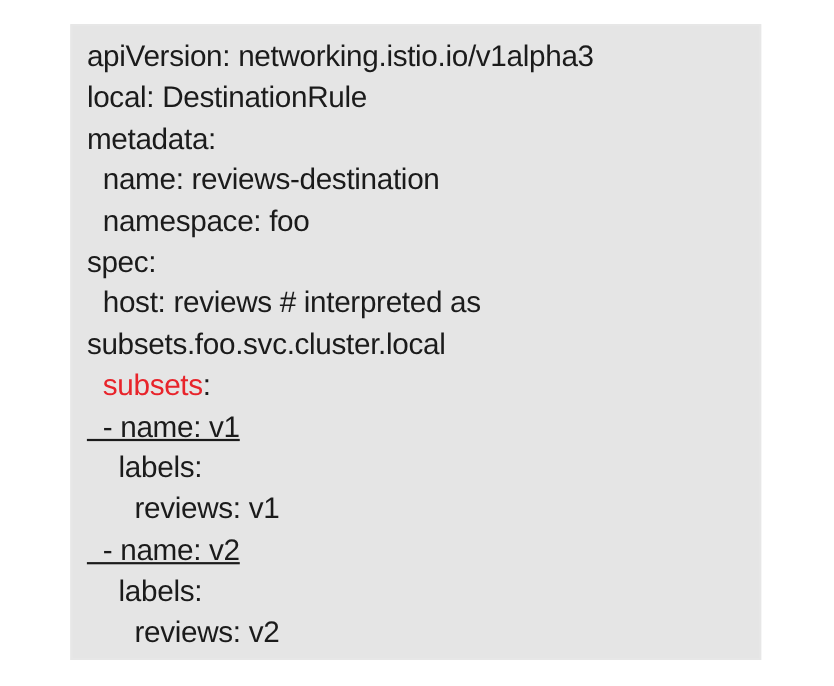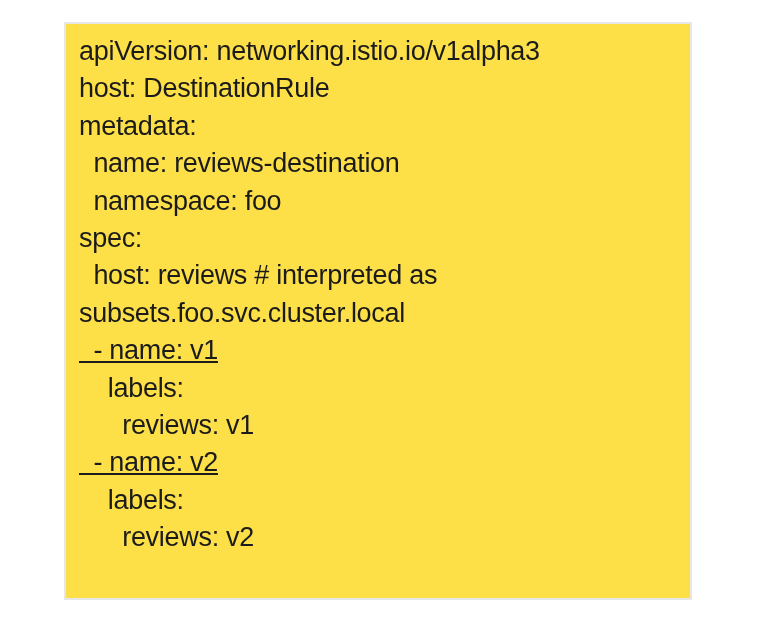--- a/index.html
+++ b/index.html
@@ -33,30 +33,31 @@
     color: #1b1b1b;
     white-space: pre;
   }
   .code-line span {
     white-space: pre;
   }
 </style>
 </head>
 <body style="background: rgb(255, 255, 255);">
 
-<div class="code-box" style="background: #fde047; border-color: rgb(231, 231, 231);">
+<div class="code-box" style="background: #e5e5e5; border-color: rgb(231, 231, 231);">
   <div id="code-lines">
       <div class="code-line" style="color: rgb(27, 27, 27);"><span style="color: rgb(27, 27, 27);">apiVersion: networking.istio.io/v1alpha3</span></div>
-      <div class="code-line" style="color: rgb(27, 27, 27);"><span style="color: rgb(27, 27, 27);">host: DestinationRule</span></div>
+      <div class="code-line" style="color: rgb(27, 27, 27);"><span style="color: rgb(27, 27, 27);">local: DestinationRule</span></div>
       <div class="code-line" style="color: rgb(27, 27, 27);"><span style="color: rgb(27, 27, 27);">metadata:</span></div>
       <div class="code-line" style="color: rgb(27, 27, 27);"><span style="color: rgb(27, 27, 27);">  name: reviews-destination</span></div>
       <div class="code-line" style="color: rgb(27, 27, 27);"><span style="color: rgb(27, 27, 27);">  namespace: foo</span></div>
       <div class="code-line" style="color: rgb(27, 27, 27);"><span style="color: rgb(27, 27, 27);">spec:</span></div>
       <div class="code-line" style="color: rgb(27, 27, 27);"><span style="color: rgb(27, 27, 27);">  host: reviews # interpreted as</span></div>
       <div class="code-line" style="color: rgb(27, 27, 27);"><span style="color: rgb(27, 27, 27);">subsets.foo.svc.cluster.local</span></div>
+      <div class="code-line" style="color: rgb(27, 27, 27);"><span style="color: rgb(27, 27, 27);">  </span><span style="color: rgb(232, 36, 43);">subsets</span><span style="color: rgb(27, 27, 27);">:</span></div>
       <div class="code-line" style="color: rgb(27, 27, 27); text-decoration: underline;"><span style="color: rgb(27, 27, 27);">  - name: v1</span></div>
       <div class="code-line" style="color: rgb(27, 27, 27);"><span style="color: rgb(27, 27, 27);">    labels:</span></div>
       <div class="code-line" style="color: rgb(27, 27, 27);"><span style="color: rgb(27, 27, 27);">      reviews: v1</span></div>
       <div class="code-line" style="color: rgb(27, 27, 27);"><span style="color: rgb(27, 27, 27); text-decoration: underline;">  - name: v2</span></div>
       <div class="code-line" style="color: rgb(27, 27, 27);"><span style="color: rgb(27, 27, 27);">    labels:</span></div>
       <div class="code-line" style="color: rgb(27, 27, 27);"><span style="color: rgb(27, 27, 27);">      reviews: v2</span></div>
     </div>
 </div>
 
 </body></html>

